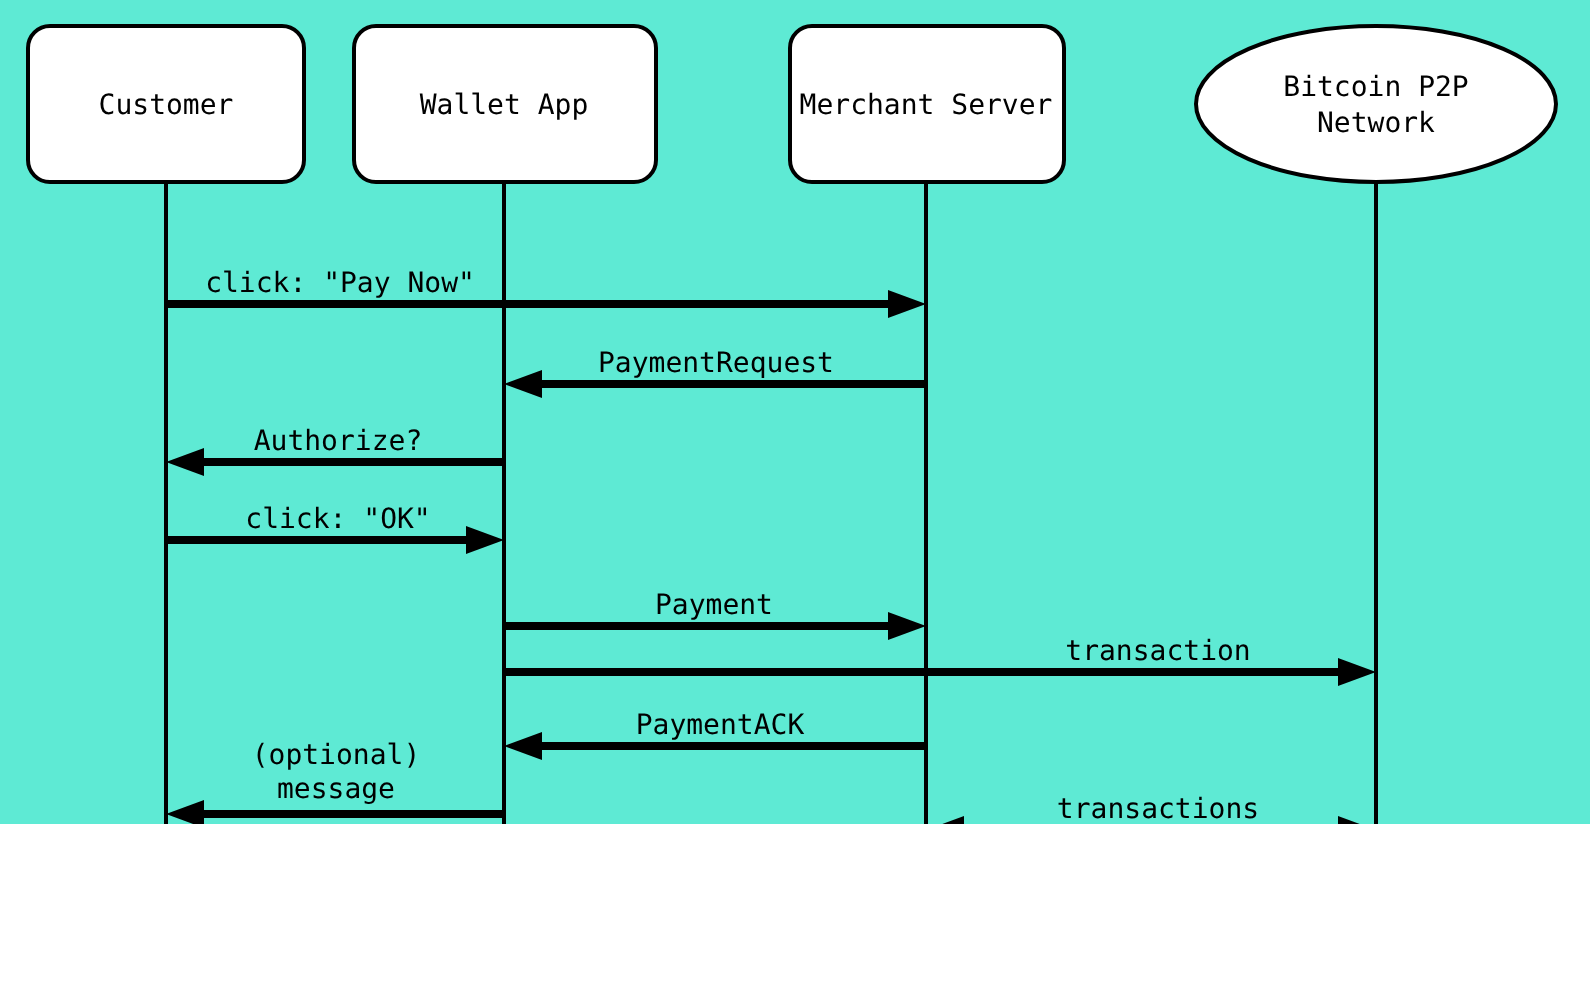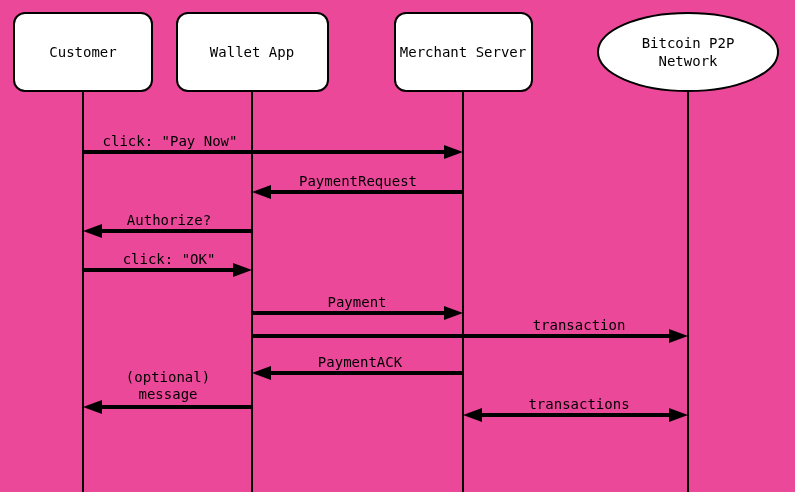--- a/index.html
+++ b/index.html
@@ -3,22 +3,22 @@
 <meta charset="utf-8">
 <style>
   html, body {
     margin: 0;
     padding: 0;
     background: #ffffff;
   }
   .canvas {
     position: relative;
     width: 795px;
-    height: 492px;
-    background: #ec4899;
+    height: 412px;
+    background: #5eead4;
     font-family: "DejaVu Sans Mono", "Liberation Mono", monospace;
   }
   svg text {
     font-family: "DejaVu Sans Mono", "Liberation Mono", monospace;
     font-size: 14px;
     fill: #000000;
   }
   .participant-shape {
     fill: #ffffff;
     stroke: #000000;

